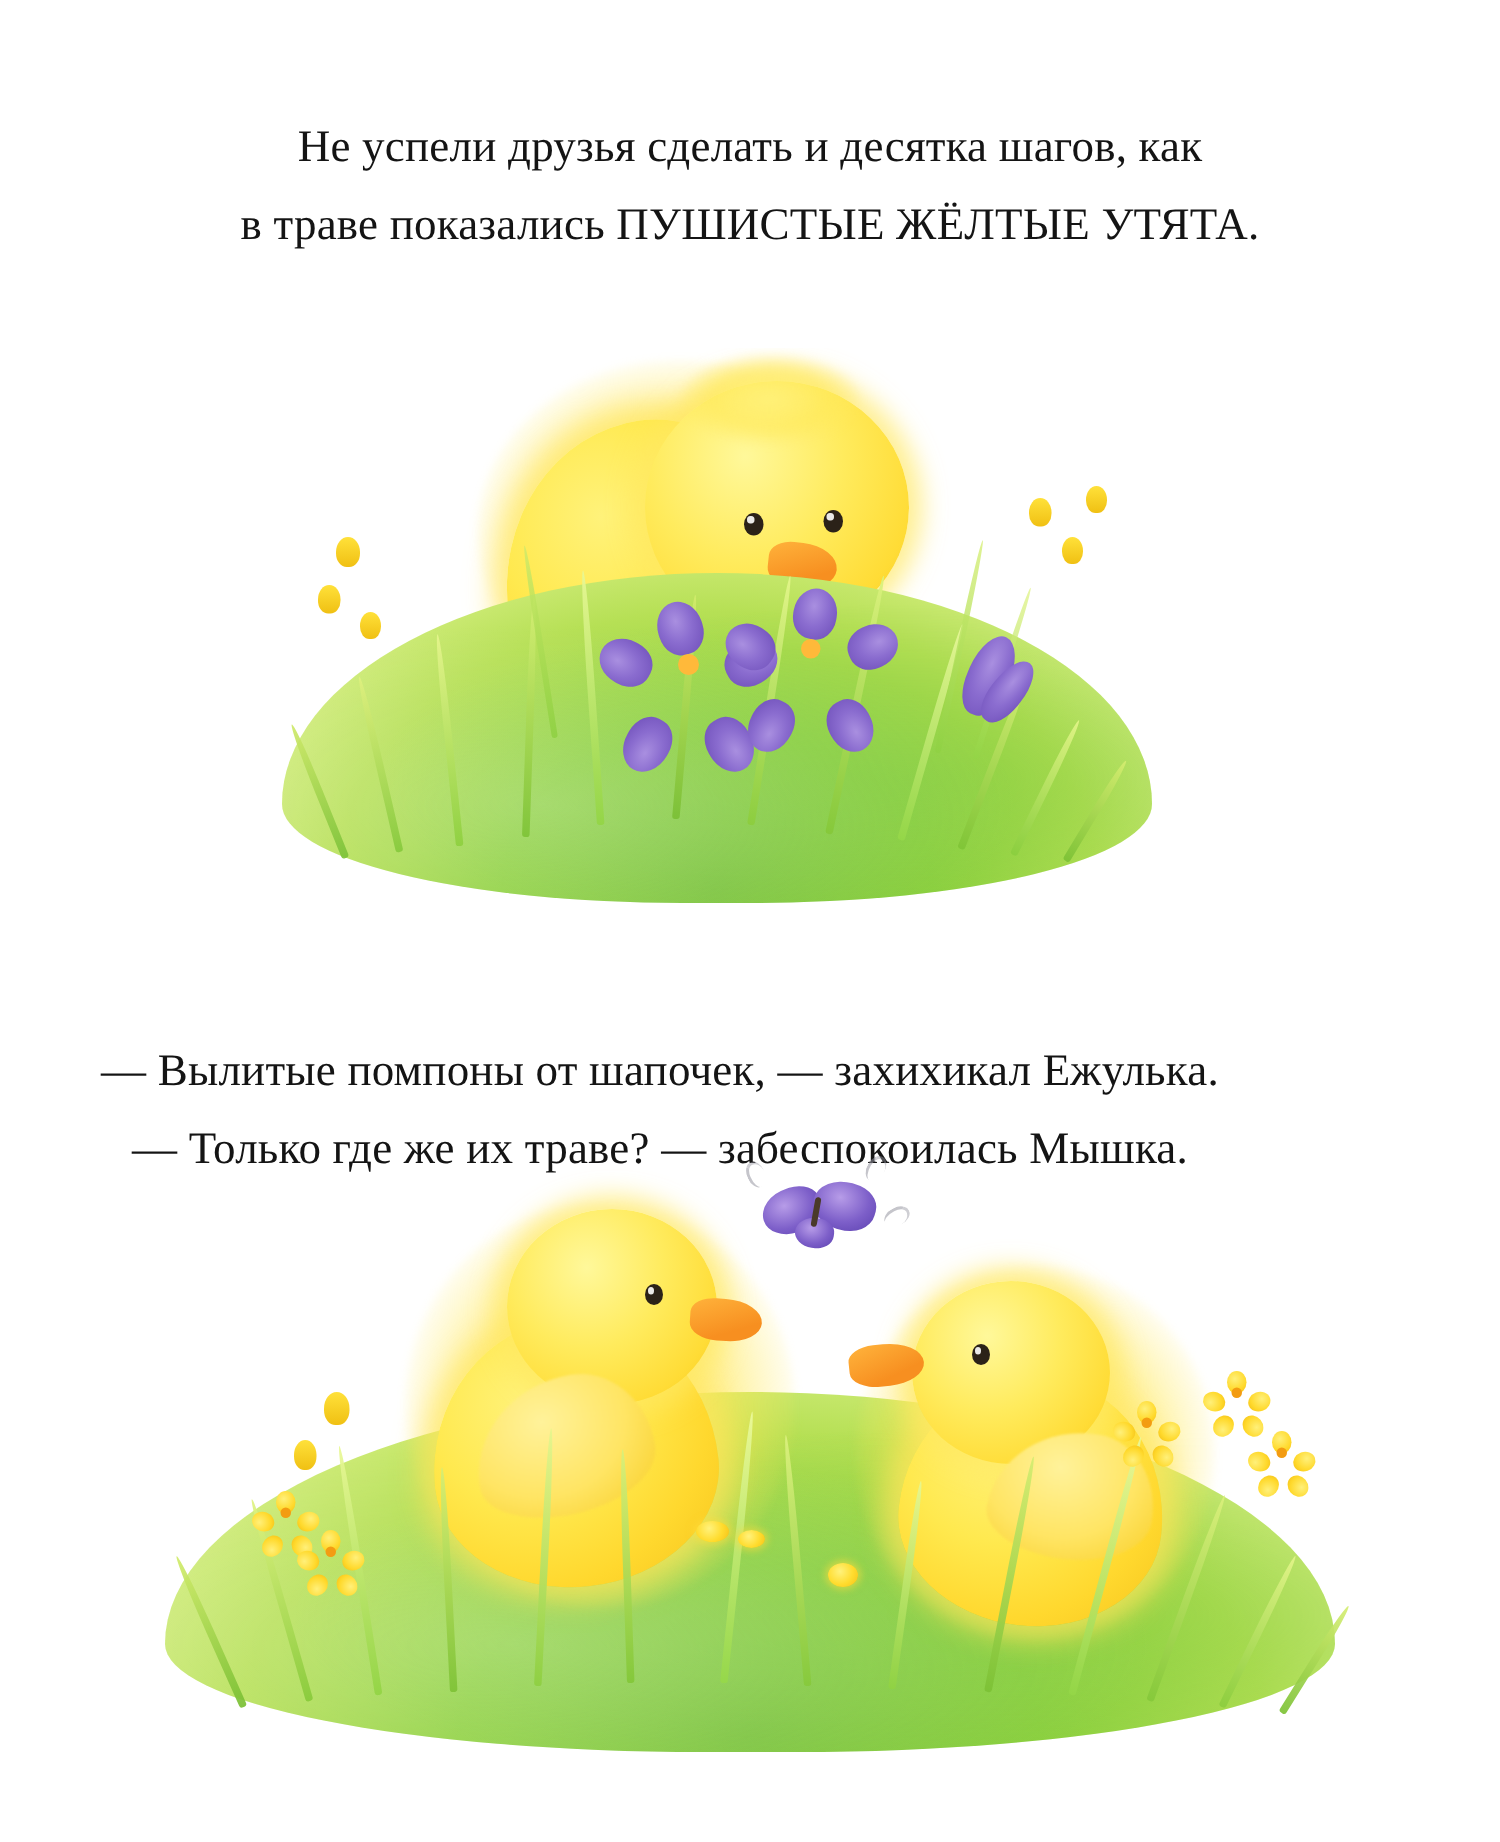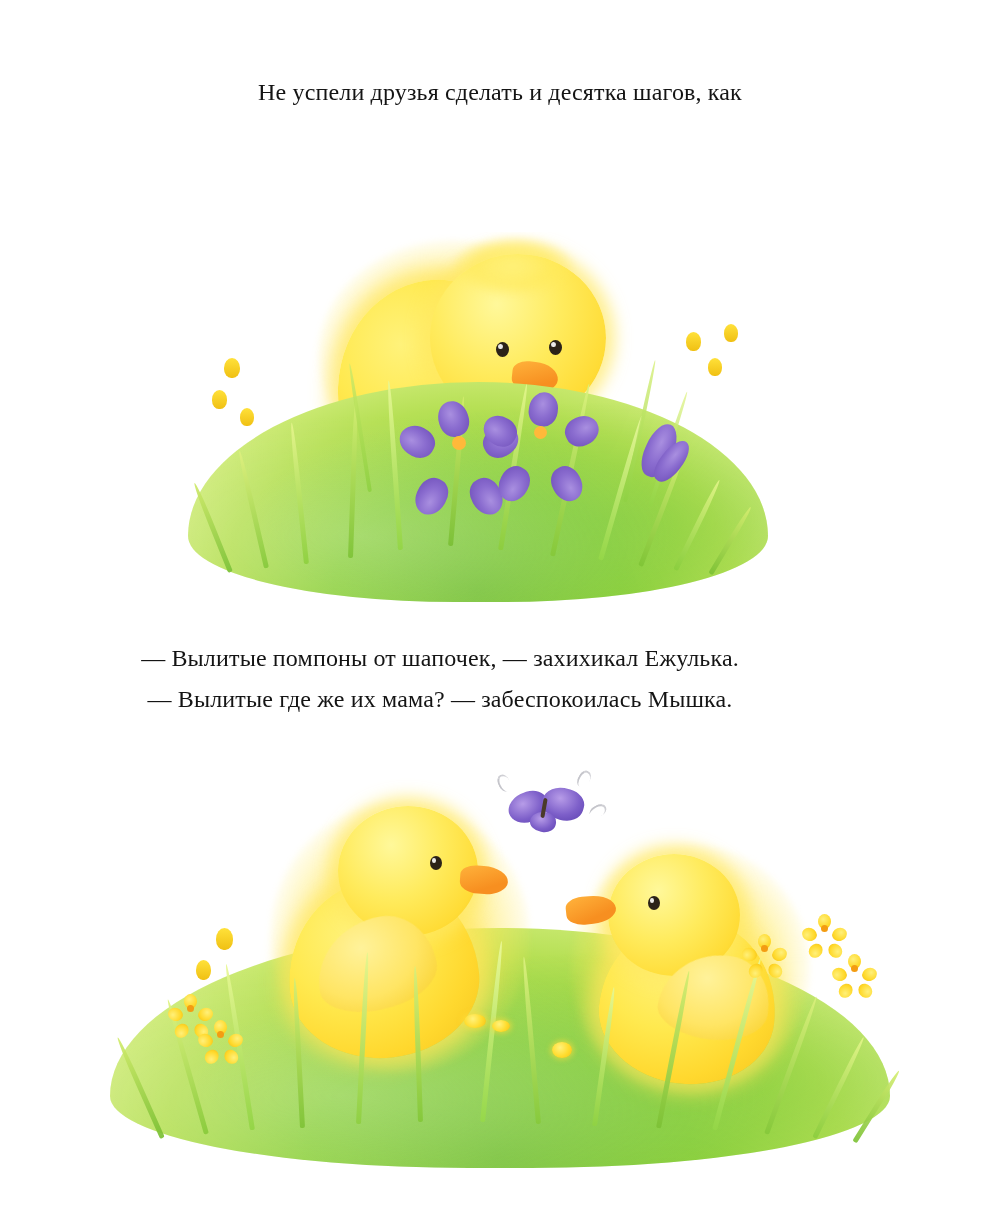--- a/index.html
+++ b/index.html
@@ -19,38 +19,38 @@
   .page {
     width: 1000px;
     height: 1228px;
     position: relative;
     background: #ffffff;
   }
 
   
   .text-block {
     text-align: center;
-    font-size: 24px;
+    font-size: 30px;
     line-height: 1.72;
     letter-spacing: 0.15px;
     color: #141414;
   }
   .text-block p {
     margin: 0;
     white-space: nowrap;
   }
   #top-text {
     position: absolute;
     top: 72px;
     left: 0;
     width: 1000px;
   }
   #middle-text {
     position: absolute;
-    top: 638px;
+    top: 688px;
     left: 0;
     width: 880px;
   }
 
   
   .illustration {
     position: absolute;
     overflow: hidden;
   }
   #illus-top {
@@ -215,20 +215,21 @@
     border-right: none;
   }
 </style>
 </head>
 <body>
 
 <div class="page">
 
   <div class="text-block" id="top-text">
     <p>Не успели друзья сделать и десятка шагов, как</p>
+    <p>в траве показались ПУШИСТЫЕ ЖЁЛТЫЕ УТЯТА.</p>
   </div>
 
   <div class="illustration" id="illus-top">
 
     <div class="duck-fluff" style="left:150px; top:8px; width:270px; height:230px;"></div>
 
     <div class="duck-body" style="left:168px; top:48px; width:200px; height:200px; transform:rotate(-8deg);"></div>
 
     <div class="duck-head" style="left:262px; top:22px; width:176px; height:168px;"></div>
 
@@ -284,21 +285,21 @@
     <div class="bud" style="left:56px;  top:126px; width:16px; height:20px;"></div>
     <div class="bud" style="left:44px;  top:158px; width:15px; height:19px;"></div>
     <div class="bud" style="left:72px;  top:176px; width:14px; height:18px;"></div>
     <div class="bud" style="left:518px; top:100px; width:15px; height:19px;"></div>
     <div class="bud" style="left:556px; top:92px;  width:14px; height:18px;"></div>
     <div class="bud" style="left:540px; top:126px; width:14px; height:18px;"></div>
   </div>
 
   <div class="text-block" id="middle-text">
     <p>— Вылитые помпоны от шапочек, — захихикал Ежулька.</p>
-    <p>— Вылитые где же их мама? — забеспокоилась Мышка.</p>
+    <p>— Только где же их траве? — забеспокоилась Мышка.</p>
   </div>
 
   <div class="illustration" id="illus-bottom">
 
     <div class="mound" style="left:10px; top:160px; width:780px; height:240px;"></div>
 
     <div class="duck-fluff" style="left:170px; top:34px; width:260px; height:270px;"></div>
     <div class="duck-body" style="left:188px; top:110px; width:190px; height:180px; transform:rotate(-6deg);"></div>
     <div class="duck-head" style="left:238px; top:38px; width:140px; height:130px;"></div>
     <div class="wing" style="left:216px; top:150px; width:120px; height:92px; transform:rotate(-10deg);"></div>

